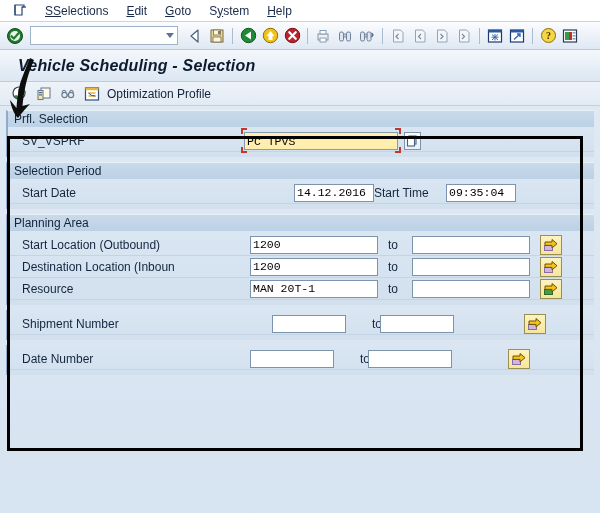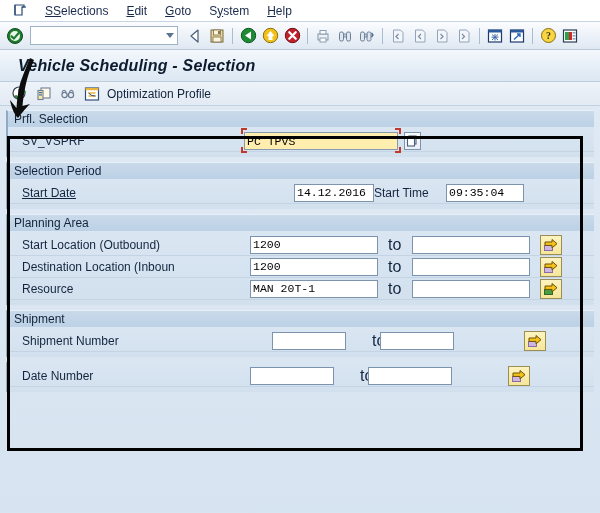--- a/index.html
+++ b/index.html
@@ -148,38 +148,38 @@
     padding-left: 14px;
   }
   .row:last-child { border-bottom: 1px solid #c4d4e4; }
 
   .lbl {
     font-size: 12px;
     color: #14263f;
     white-space: nowrap;
   }
   .lbl.w-prfl  { width: 222px; }
-  .lbl.w-date  { width: 224px; text-decoration: underline; }
+  .lbl.w-date  { width: 224px; }
   .lbl.w-plan  { width: 228px; }
   .lbl.w-ship  { width: 250px; }
   .lbl.w-order { width: 228px; }
   .lbl.w-time  { width: 72px; }
 
   input.fld {
     height: 18px;
     border: 1px solid #7b93ac;
     background: #ffffff;
     font-family: "Liberation Mono", monospace;
     font-size: 11.5px;
     color: #000;
     padding: 0 2px;
     outline: none;
   }
   input.fld.date { width: 80px; margin-left: 48px; }
-  input.fld.time { width: 78px; }
+  input.fld.time { width: 70px; }
   input.fld.loc  { width: 128px; }
   input.fld.locB { width: 118px; }
   input.fld.ship { width: 74px; }
   input.fld.shipB{ width: 74px; }
   input.fld.ord  { width: 84px; }
   input.fld.ordB { width: 84px; }
 
   
   .prfl-wrap { position: relative; display: inline-block; }
   input.fld.prfl {
@@ -193,21 +193,21 @@
     border-color: #c0392b;
     border-style: solid;
     border-width: 0;
   }
   .bk-tl { left: -3px;  top: -3px;    border-left-width: 2px; border-top-width: 2px; }
   .bk-tr { right: -3px; top: -3px;    border-right-width: 2px; border-top-width: 2px; }
   .bk-bl { left: -3px;  bottom: -3px; border-left-width: 2px; border-bottom-width: 2px; }
   .bk-br { right: -3px; bottom: -3px; border-right-width: 2px; border-bottom-width: 2px; }
 
   .to-lbl {
-    font-size: 16px;
+    font-size: 12px;
     color: #14263f;
     width: 34px;
     text-align: left;
     padding-left: 10px;
   }
 
   
   .arrbtn {
     width: 22px; height: 20px;
     margin-left: 10px;
@@ -534,23 +534,20 @@
             <svg width="18" height="14" viewBox="0 0 18 14">
               <path d="M2 4 h7 v-2.5 l5 4.2 l-5 4.2 v-2.5 h-7 z" fill="#f5c21b" stroke="#6b5205" stroke-width="1"></path>
             </svg>
           </span>
         </div>
 
       </div>
     </div>
 
     <div class="group">
-      <div class="group-head">
-        <span>Shipment</span>
-      </div>
       <div class="group-body">
         <div class="row">
           <span class="lbl w-ship">Shipment Number</span>
           <input class="fld ship" style="">
           <span class="to-lbl" style="padding-left:26px">to</span>
           <input class="fld shipB" style="">
           <span class="arrbtn" style="margin-left:70px">
             <span class="base"></span>
             <svg width="18" height="14" viewBox="0 0 18 14">
               <path d="M2 4 h7 v-2.5 l5 4.2 l-5 4.2 v-2.5 h-7 z" fill="#f5c21b" stroke="#6b5205" stroke-width="1"></path>

